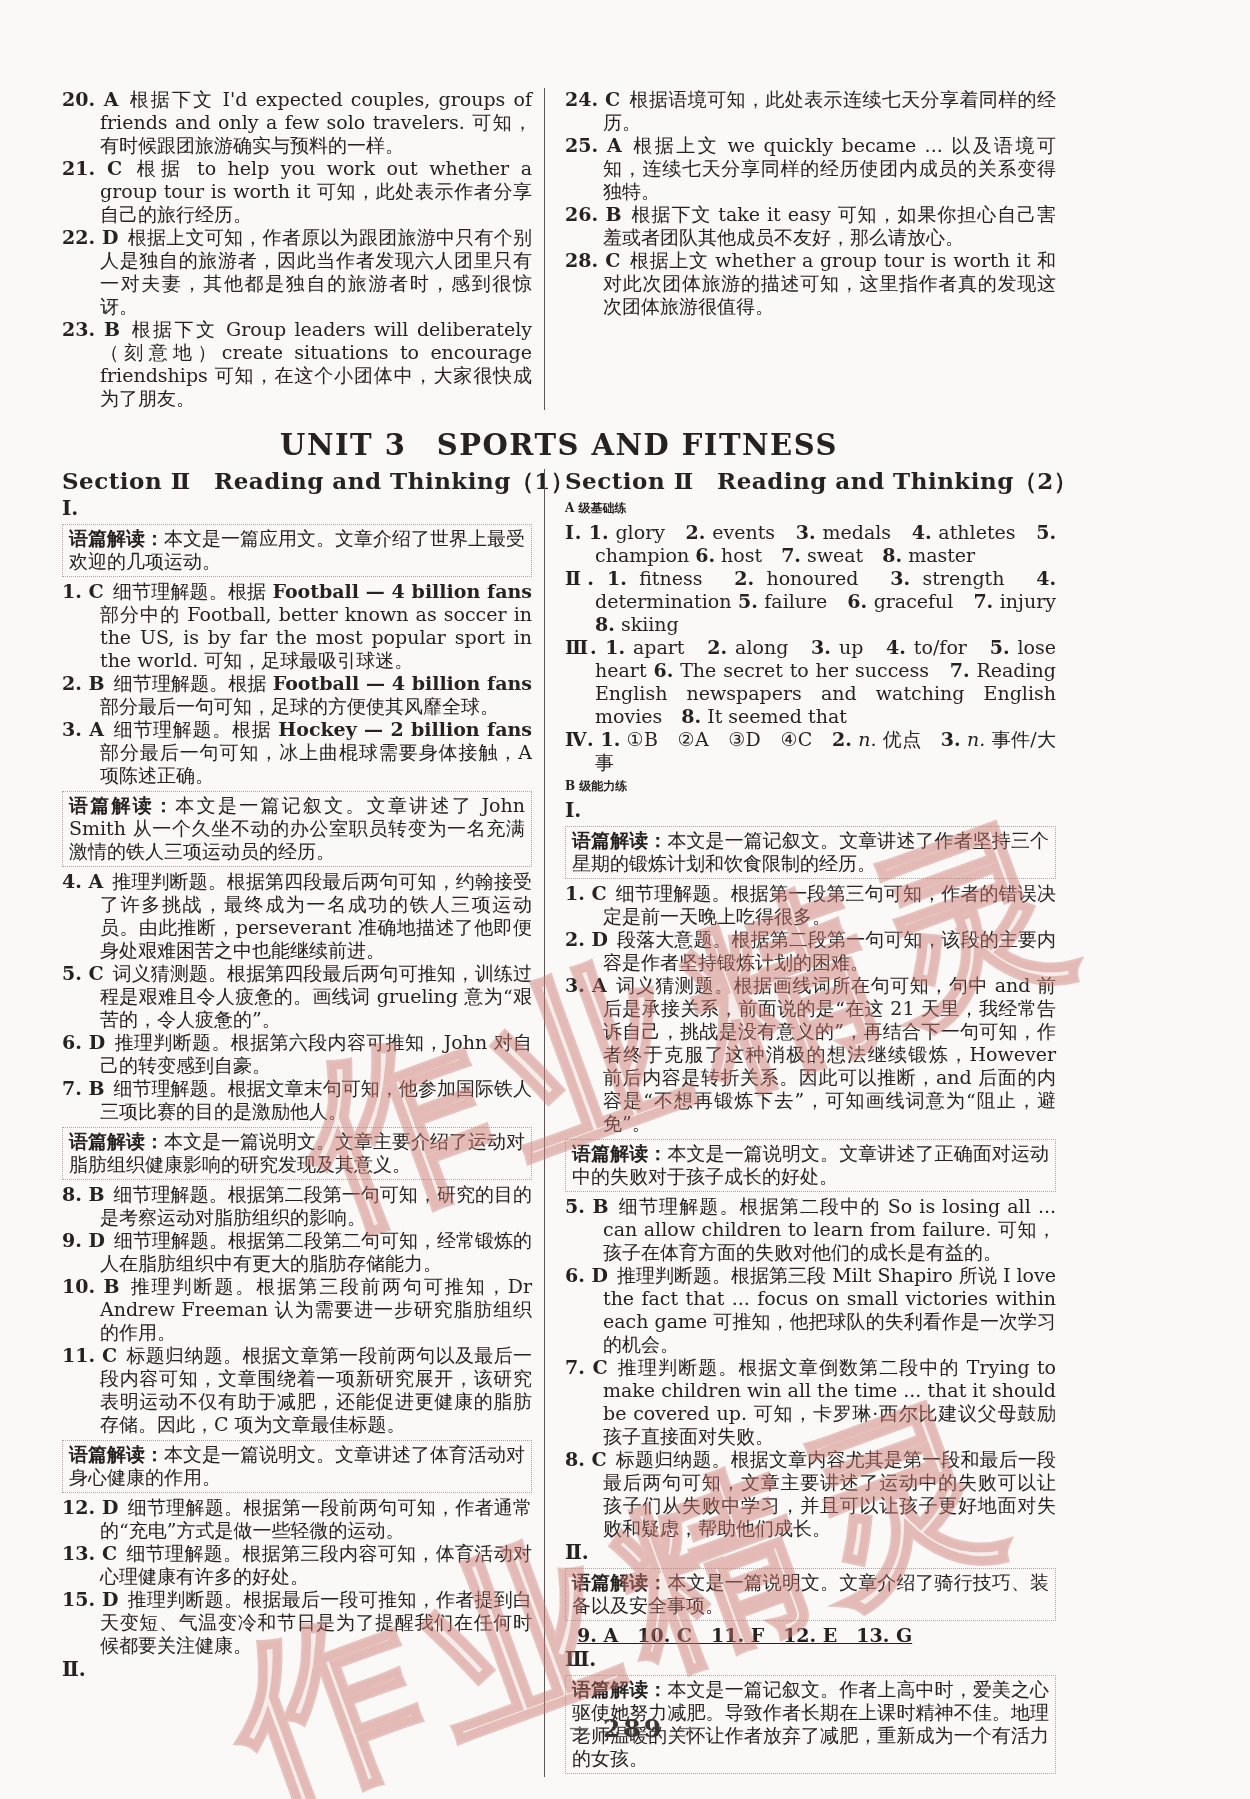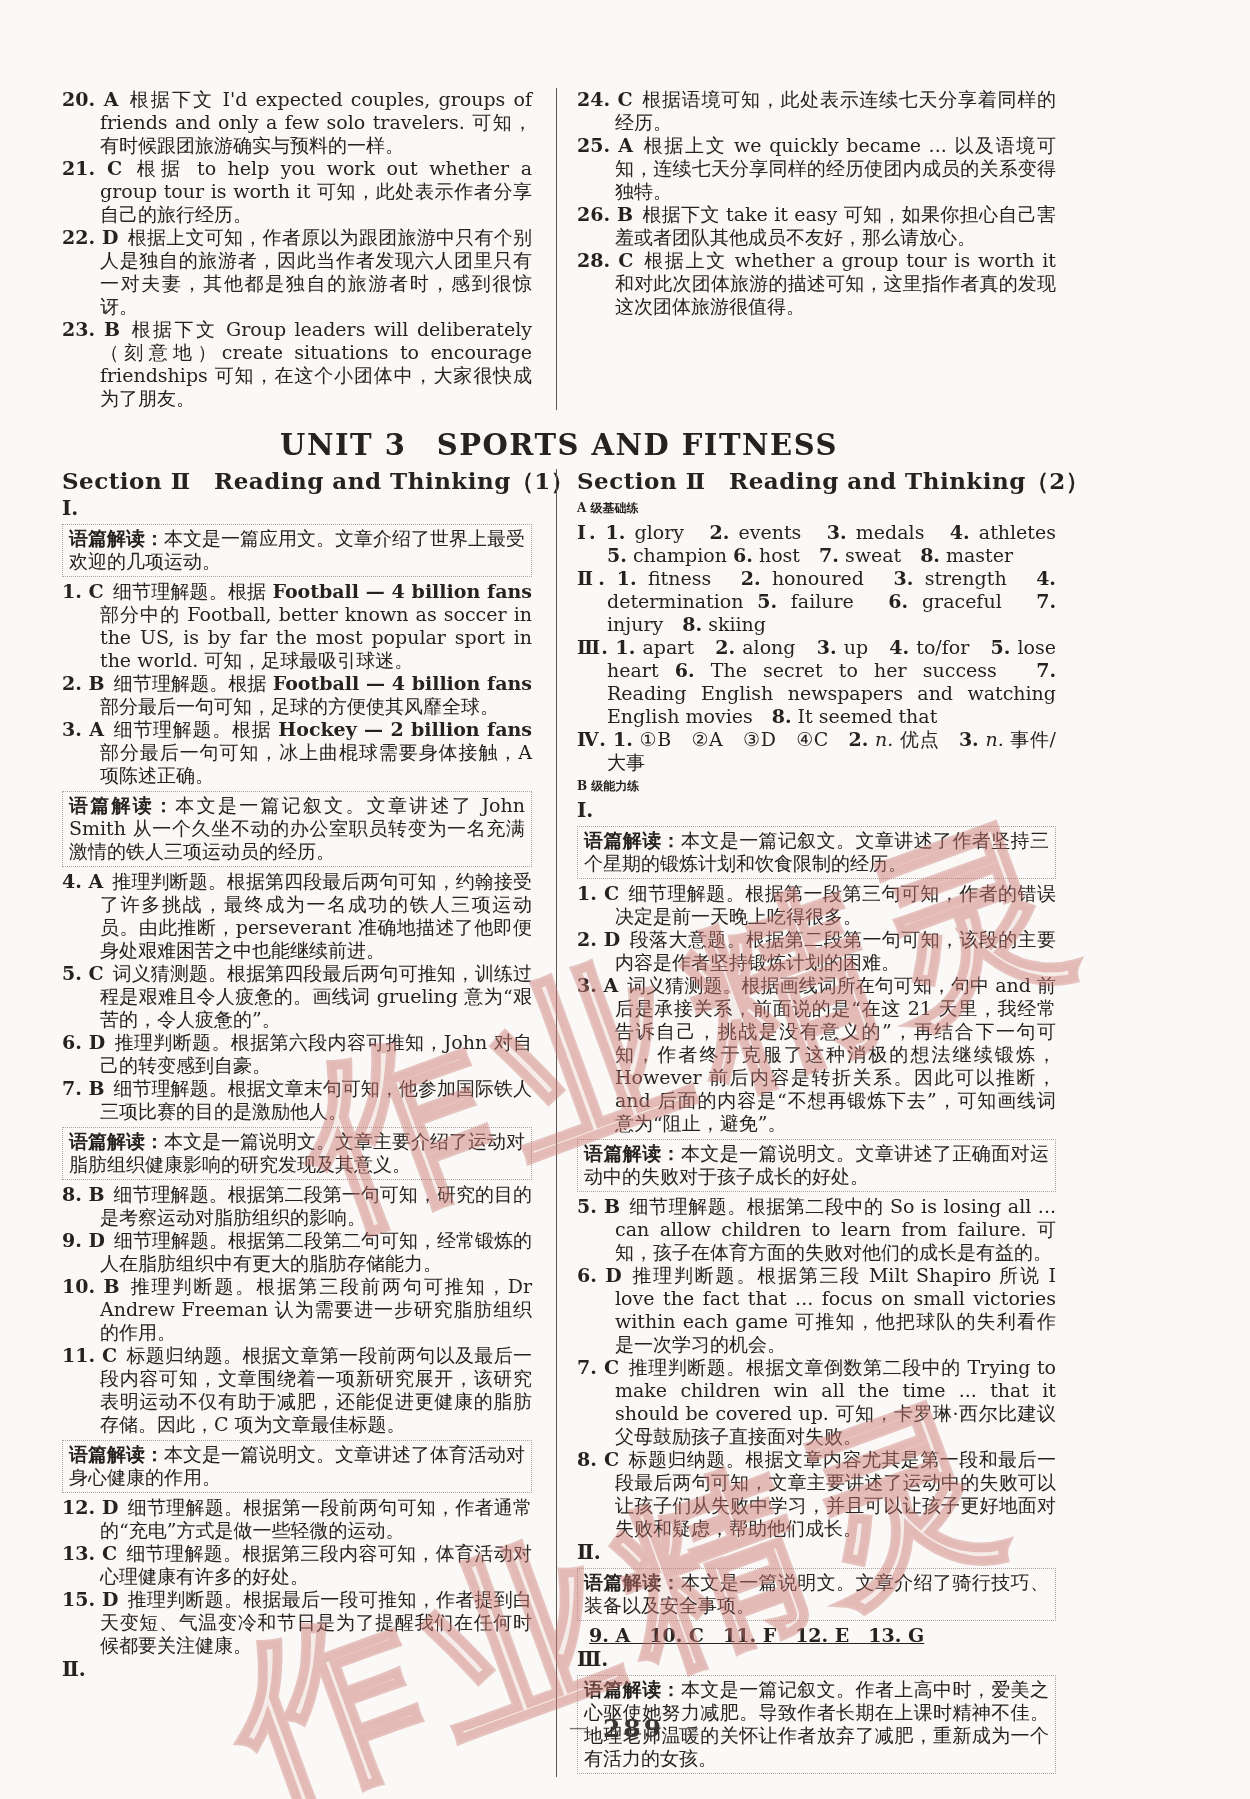--- a/index.html
+++ b/index.html
@@ -1,19 +1,19 @@
 <!DOCTYPE html>
 <html><head>
 <meta charset="utf-8">
 <style>
   html,body{margin:0;padding:0;background:#e9e8e6;}
   .page{position:relative;width:1250px;height:1799px;background:#faf9f7;overflow:hidden;
         font-family:"DejaVu Serif","Liberation Serif",serif;color:#262220;}
   .content{position:absolute;left:62px;top:88px;width:994px;font-size:19px;line-height:23px;text-align:justify;}
-  .cols{display:flex;align-items:stretch;gap:12px;}
+  .cols{display:flex;align-items:stretch;}
   .col-l{width:482px;flex:none;padding-right:12px;box-sizing:border-box;}
   .col-r{flex:1;border-left:1.5px solid #5a5652;padding-left:20px;min-width:0;}
   .item{padding-left:38px;text-indent:-38px;margin:0;}
   .listrow{padding-left:30px;text-indent:-30px;}
   .label{font-weight:bold;margin-right:9px;}
   .b{font-weight:bold;}
   .i{font-style:italic;}
   .jx-box{border:1.5px dotted #a9a49e;padding:2px 6px 3px;margin:4px 0 3px;}
   .jx-label{font-weight:bold;}
   .rn{font-weight:bold;font-size:20px;margin:1px 0;}

